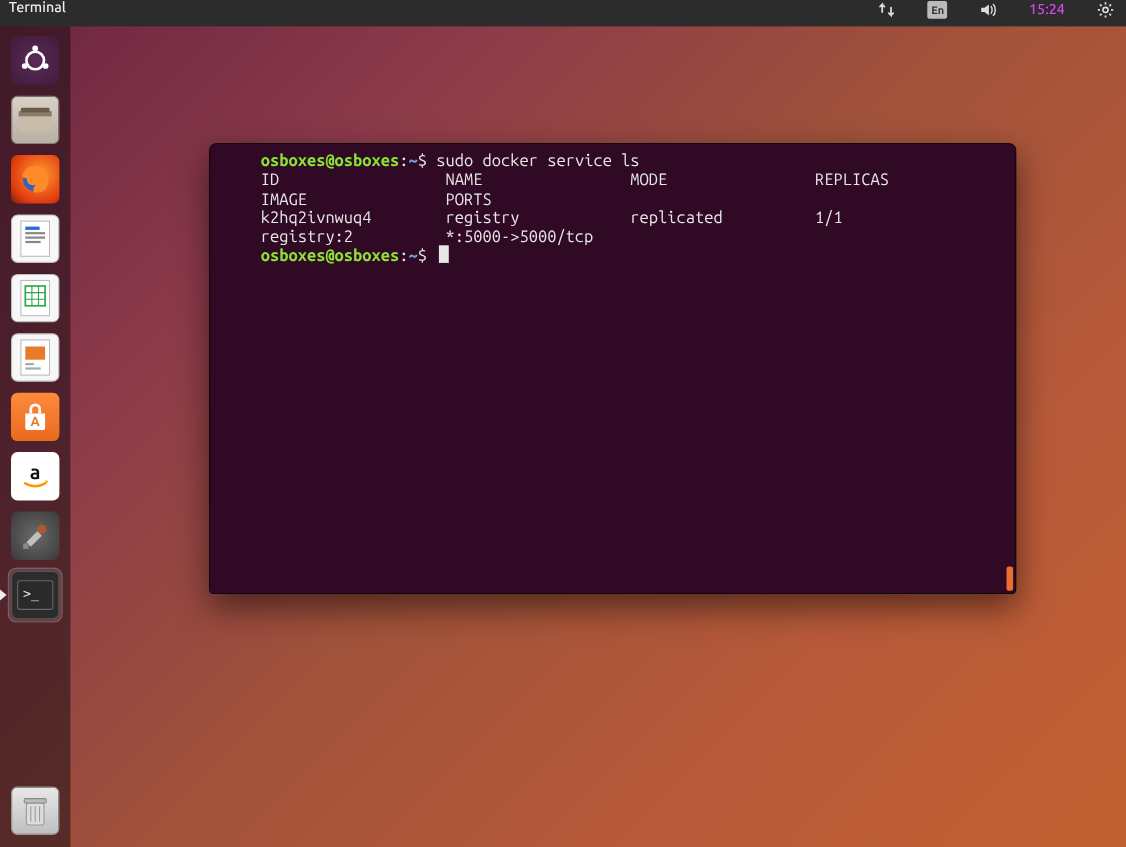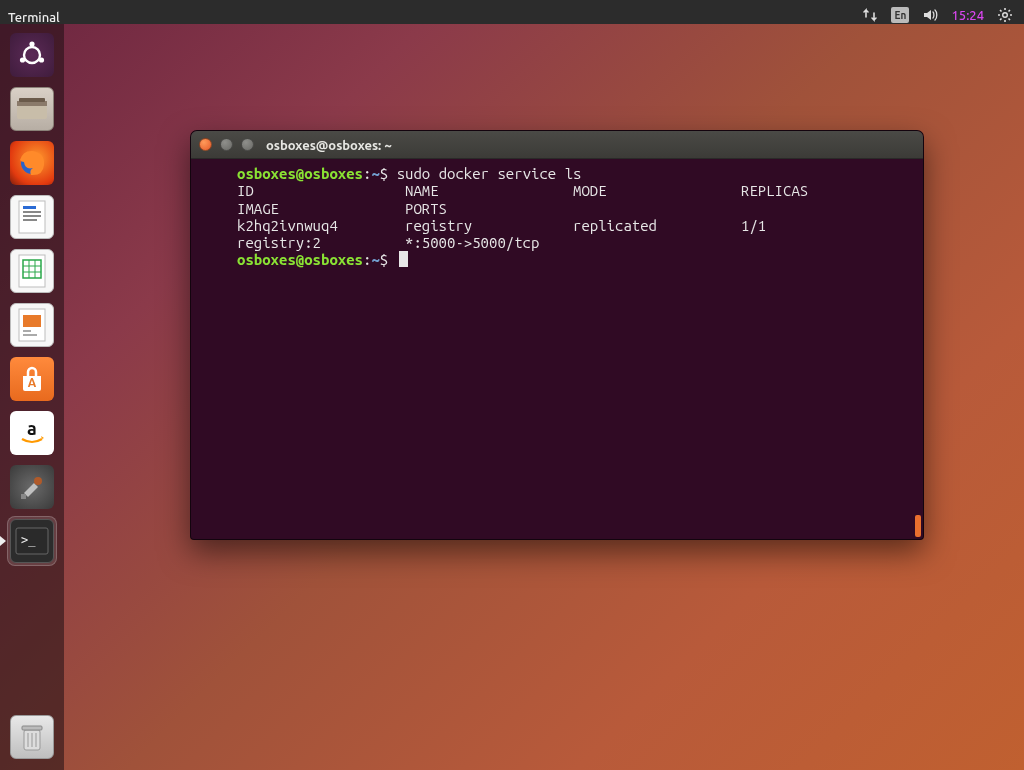--- a/index.html
+++ b/index.html
@@ -4,25 +4,25 @@
 <style>
   * { margin: 0; padding: 0; box-sizing: border-box; }
   html, body { width: 1024px; height: 770px; overflow: hidden; font-family: "Ubuntu", "Liberation Sans", sans-serif; }
   body {
     background: linear-gradient(135deg, #6b2540 0%, #8b3a4a 25%, #a0523a 50%, #b85a3a 75%, #c06030 100%);
     position: relative;
   }
   
   .top-panel {
     position: absolute; top:0; left:0; right:0; height:24px;
-    background: #2c2c2c; color:#dcdcdc; display:flex; align-items:flex-end;
+    background: #2c2c2c; color:#dcdcdc; display:flex; align-items:flex-start;
     font-size:13px; font-weight:500;
   }
   .top-panel .app-title { margin-left:8px; color:#eee; }
-  .top-panel .tray { margin-left:auto; display:flex; align-items:center; gap:12px; padding-right:10px; }
+  .top-panel .tray { margin-left:auto; display:flex; align-items:center; gap:28px; padding-right:10px; }
   .tray-icon { display:inline-flex; align-items:center; justify-content:center; width:18px; height:18px; color:#ddd; }
   .tray-en { background:#bbb; color:#333; font-size:10px; font-weight:bold; width:18px; height:16px; border-radius:2px; display:inline-flex;align-items:center;justify-content:center;}
   .tray-time { font-size:13px; color:#d946ef; }
   
   .launcher {
     position:absolute; top:24px; left:0; bottom:0; width:64px;
     background: rgba(30,15,20,0.55); padding-top:6px;
     display:flex; flex-direction:column; align-items:center; gap:4px;
   }
   .launcher-item {
@@ -217,26 +217,20 @@
           <rect x="4" y="6" width="20" height="4" rx="1" fill="#bbb" stroke="#888"></rect>
           <line x1="10" y1="13" x2="10" y2="27" stroke="#999"></line>
           <line x1="14" y1="13" x2="14" y2="27" stroke="#999"></line>
           <line x1="18" y1="13" x2="18" y2="27" stroke="#999"></line>
         </svg>
     </div>
   </div>
 </div>
 
 <div class="term-window">
-  <div class="term-titlebar">
-    <span class="win-btn btn-close"></span>
-    <span class="win-btn btn-min"></span>
-    <span class="win-btn btn-max"></span>
-    <span class="term-title">osboxes@osboxes: ~</span>
-  </div>
   <div class="term-body"><span class="ps-userhost">osboxes@osboxes</span><span class="ps-sep">:</span><span class="ps-path">~</span><span class="ps-sep">$</span> <span>sudo docker service ls</span>
 <span>ID                  NAME                MODE                REPLICAS            
 IMAGE               PORTS</span>
 <span>k2hq2ivnwuq4        registry            replicated          1/1                 
 registry:2          *:5000-&gt;5000/tcp</span>
 <span class="ps-userhost">osboxes@osboxes</span><span class="ps-sep">:</span><span class="ps-path">~</span><span class="ps-sep">$</span> <span class="cursor"></span></div>
   <div class="term-scroll-ind"></div>
 </div>
 
 </body></html>

